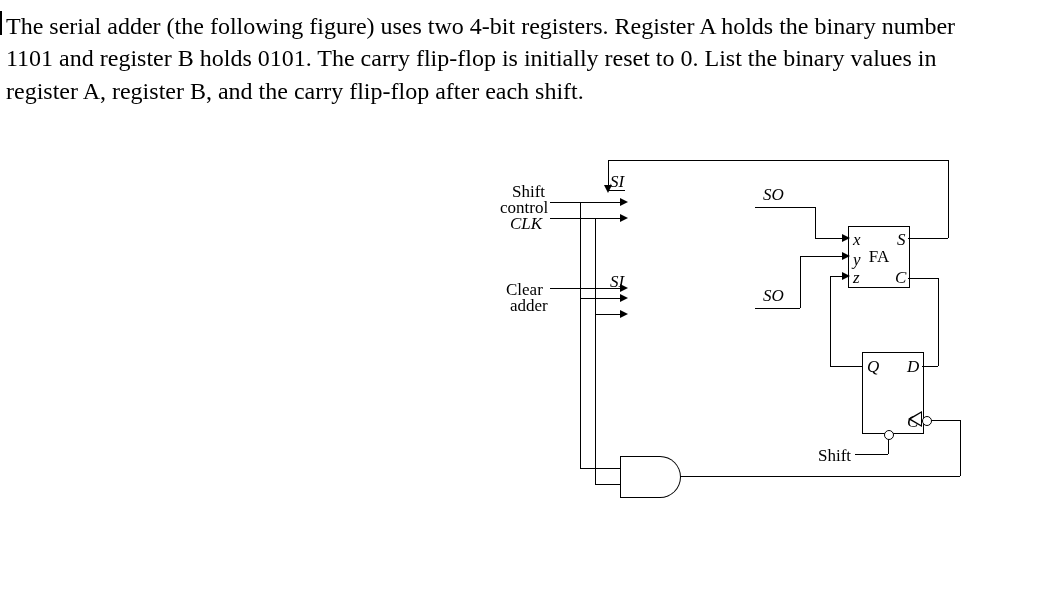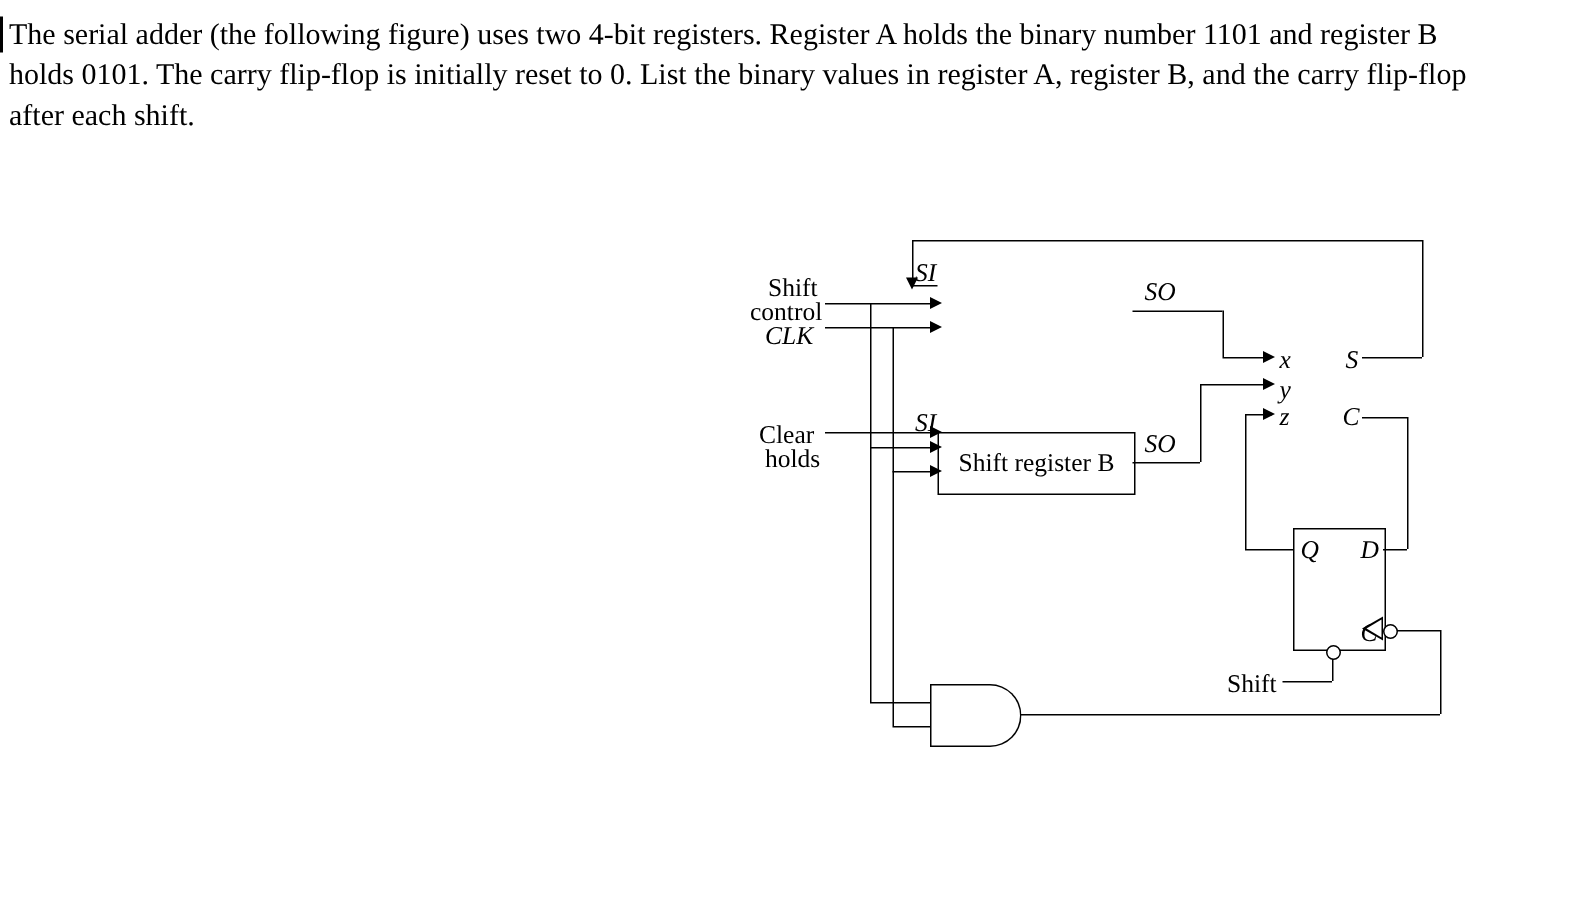--- a/index.html
+++ b/index.html
@@ -1,17 +1,17 @@
 <!DOCTYPE html>
 <html><head>
 <meta charset="utf-8">
 <style>
   html,body{margin:0;padding:0;font-family:"Times New Roman",serif;background:#fff;color:#000}
   .page{width:1046px;height:610px;position:relative}
-  .prompt{position:absolute;left:6px;top:10px;width:1000px;font-size:20px;line-height:1.35}
+  .prompt{position:absolute;left:6px;top:10px;width:1000px;font-size:24px;line-height:1.35}
   .cursor{position:absolute;left:0;top:11px;width:2px;height:24px;background:#000}
   .diagram{position:absolute;left:470px;top:160px;width:560px;height:440px;font-family:"Times New Roman",serif;font-size:17px}
   .label{position:absolute;white-space:nowrap}
   .box{position:absolute;border:1px solid #000;display:flex;align-items:center;justify-content:center;font-style:italic;background:#fff}
   .line{position:absolute;background:#000}
   .h{height:1px}
   .v{width:1px}
   .arrow-r{position:absolute;width:0;height:0;border-top:4px solid transparent;border-bottom:4px solid transparent;border-left:8px solid #000}
   .arrow-d{position:absolute;width:0;height:0;border-left:4px solid transparent;border-right:4px solid transparent;border-top:8px solid #000}
   .andg{position:absolute;border:1px solid #000;border-right:none;background:#fff}
@@ -26,31 +26,31 @@
 <div class="page">
   <div class="cursor"></div>
   <div class="prompt">The serial adder (the following figure) uses two 4-bit registers. Register A holds the binary number 1101 and register B holds 0101. The carry flip-flop is initially reset to 0. List the binary values in register A, register B, and the carry flip-flop after each shift.</div>
 
   <div class="diagram">
 
     <span class="label" style="left:42px;top:22px">Shift</span>
     <span class="label" style="left:30px;top:38px">control</span>
     <span class="label" style="left:40px;top:54px;font-style:italic">CLK</span>
     <span class="label" style="left:36px;top:120px">Clear</span>
-    <span class="label" style="left:40px;top:136px">holds</span>
+    <span class="label" style="left:40px;top:136px">adder</span>
 
     <span class="label" style="left:140px;top:12px;font-style:italic">SI</span>
     <span class="label" style="left:293px;top:25px;font-style:italic">SO</span>
 
     <span class="label" style="left:140px;top:112px;font-style:italic">SI</span>
-    <div class="box" style="left:155px;top:128px;width:130px;height:40px;font-style:normal">
-        <span>Shift register B</span>
-      </div>
     <span class="label" style="left:293px;top:126px;font-style:italic">SO</span>
 
+    <div class="box" style="left:378px;top:66px;width:60px;height:60px;font-style:normal">
+        <span>FA</span>
+      </div>
     <span class="label" style="left:383px;top:70px;font-style:italic">x</span>
     <span class="label" style="left:383px;top:90px;font-style:italic">y</span>
     <span class="label" style="left:383px;top:108px;font-style:italic">z</span>
     <span class="label" style="left:427px;top:70px;font-style:italic">S</span>
     <span class="label" style="left:425px;top:108px;font-style:italic">C</span>
 
     <div class="box" style="left:392px;top:192px;width:60px;height:80px;font-style:normal"></div>
     <span class="label" style="left:397px;top:197px;font-style:italic">Q</span>
     <span class="label" style="left:437px;top:197px;font-style:italic">D</span>
     <span class="label" style="left:437px;top:252px;font-style:italic">C</span>

